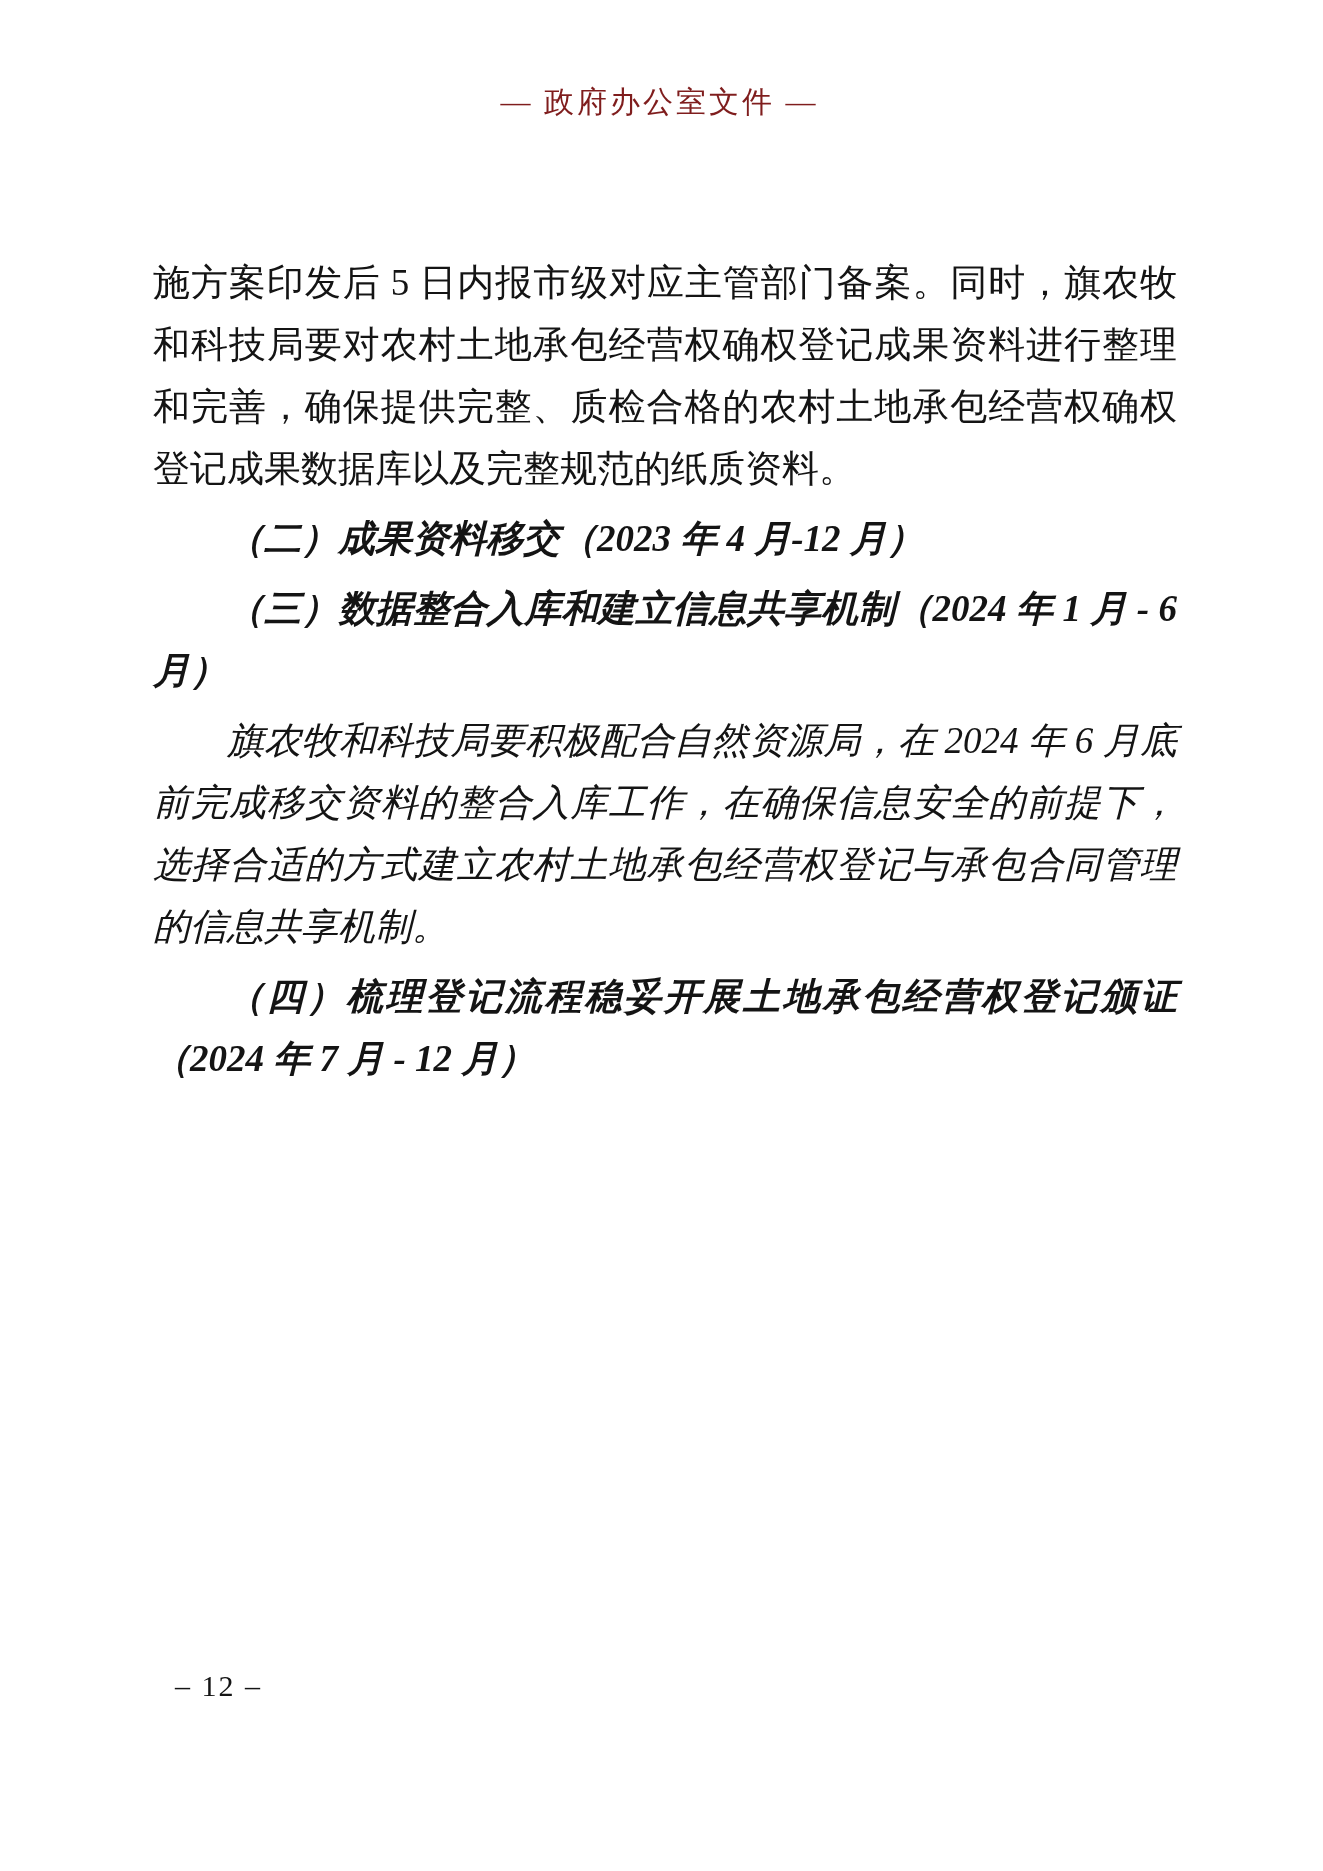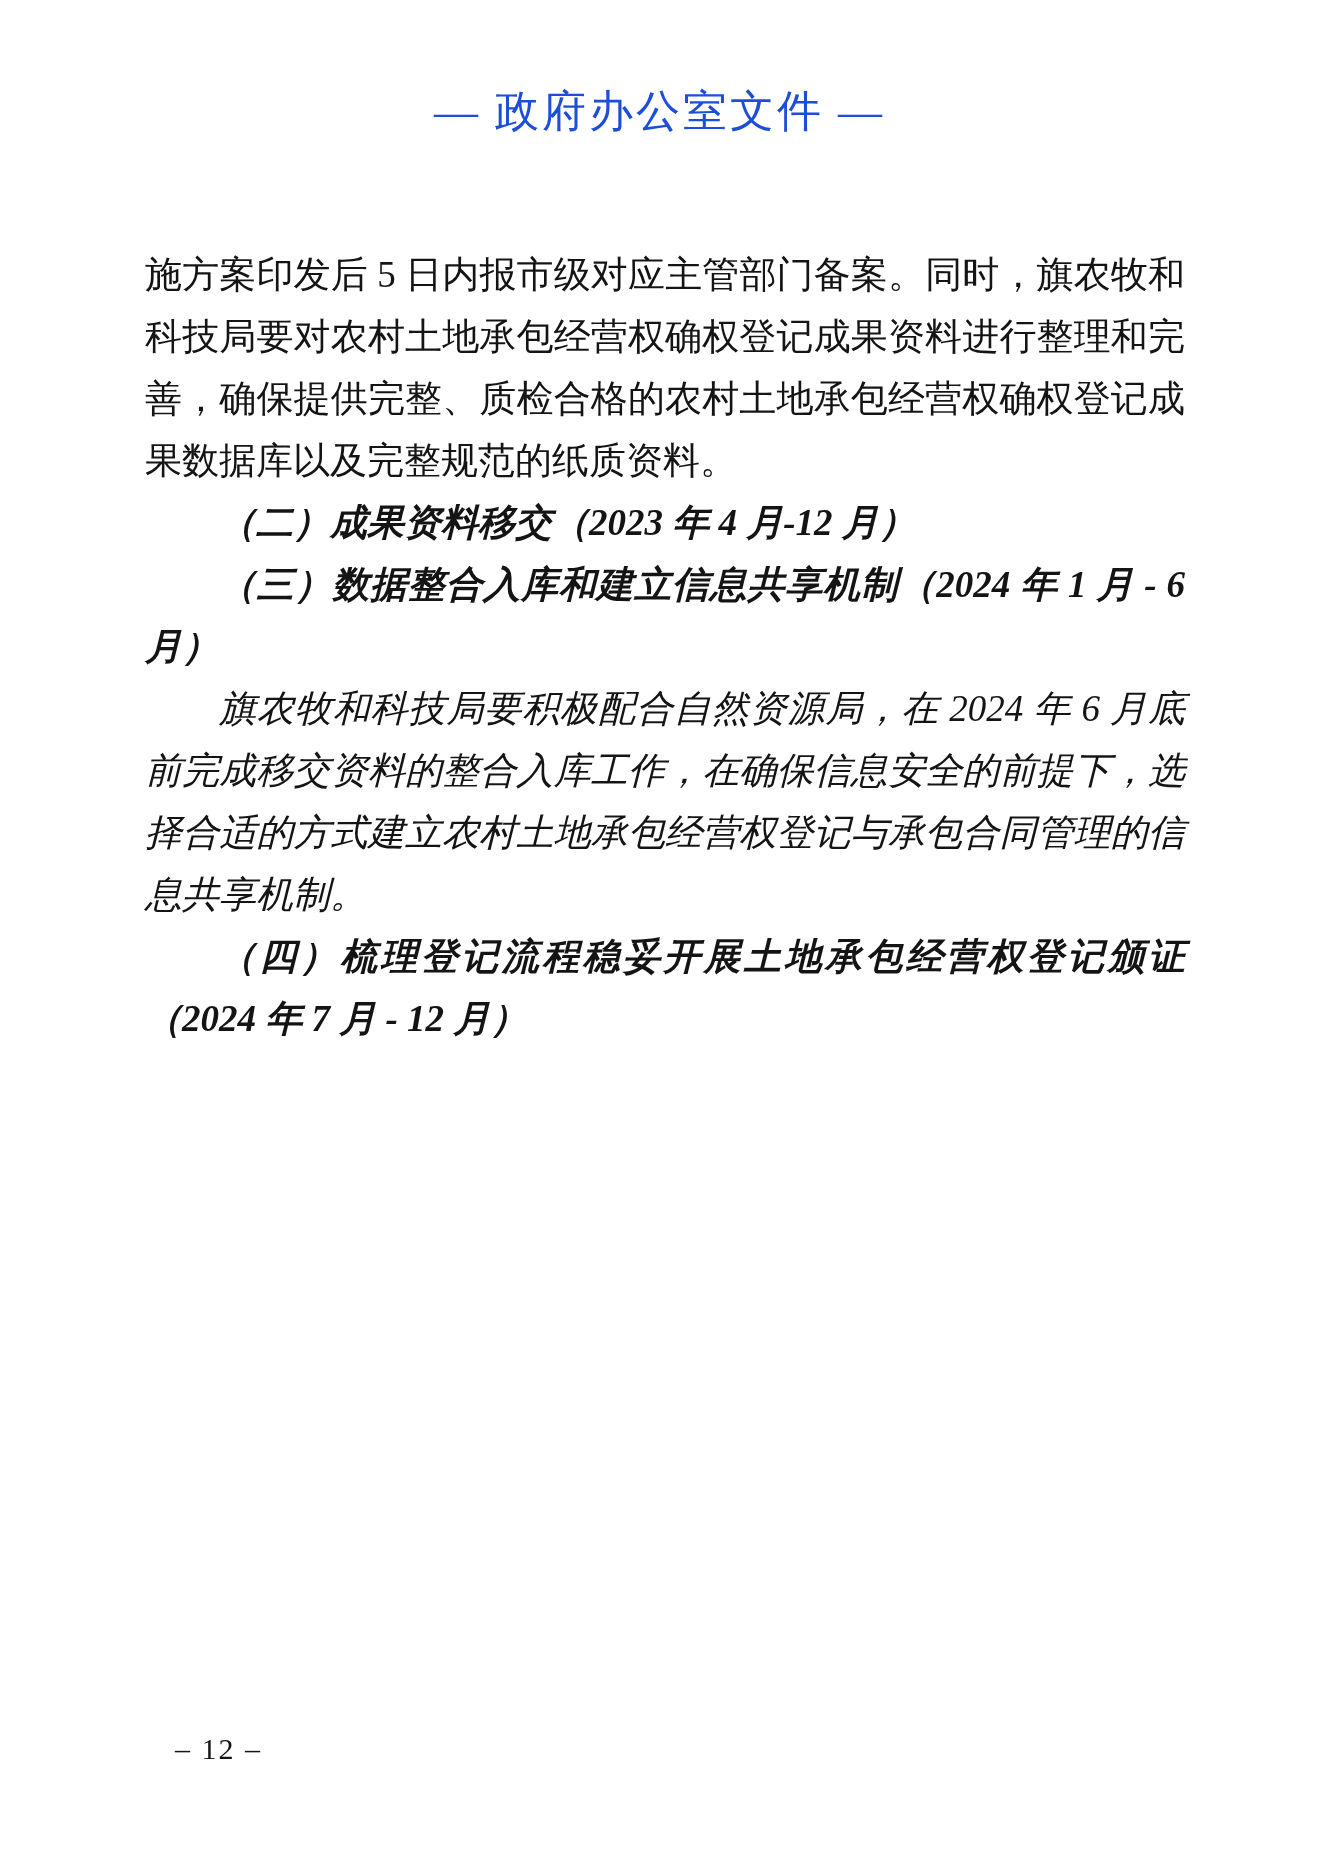--- a/index.html
+++ b/index.html
@@ -14,50 +14,50 @@
     background: #ffffff;
     overflow: hidden;
     font-family: "Liberation Serif", "DejaVu Serif", serif;
   }
   .doc-header {
     position: absolute;
     top: 82px;
     left: 0;
     right: 4px;
     text-align: center;
-    font-size: 44px;
+    font-size: 30px;
     letter-spacing: 3px;
-    color: #1d4ed8;
+    color: #7f1d1d;
     white-space: nowrap;
   }
   .doc-body {
     position: absolute;
     left: 145px;
     top: 244px;
     width: 1040px;
     font-size: 37px;
     line-height: 62px;
     text-align: justify;
     color: #141414;
   }
   .doc-body p {
-    margin: 0;
+    margin: 8px;
     padding: 0;
   }
   .para-indent {
     text-indent: 2em;
     font-style: italic;
   }
   .para-heading {
     font-weight: 700;
   }
   .page-number {
     position: absolute;
     left: 175px;
-    top: 1732px;
+    top: 1669px;
     font-size: 30px;
     letter-spacing: 2px;
     color: #141414;
   }
 </style>
 </head>
 <body>
 
 <div class="page">
 

